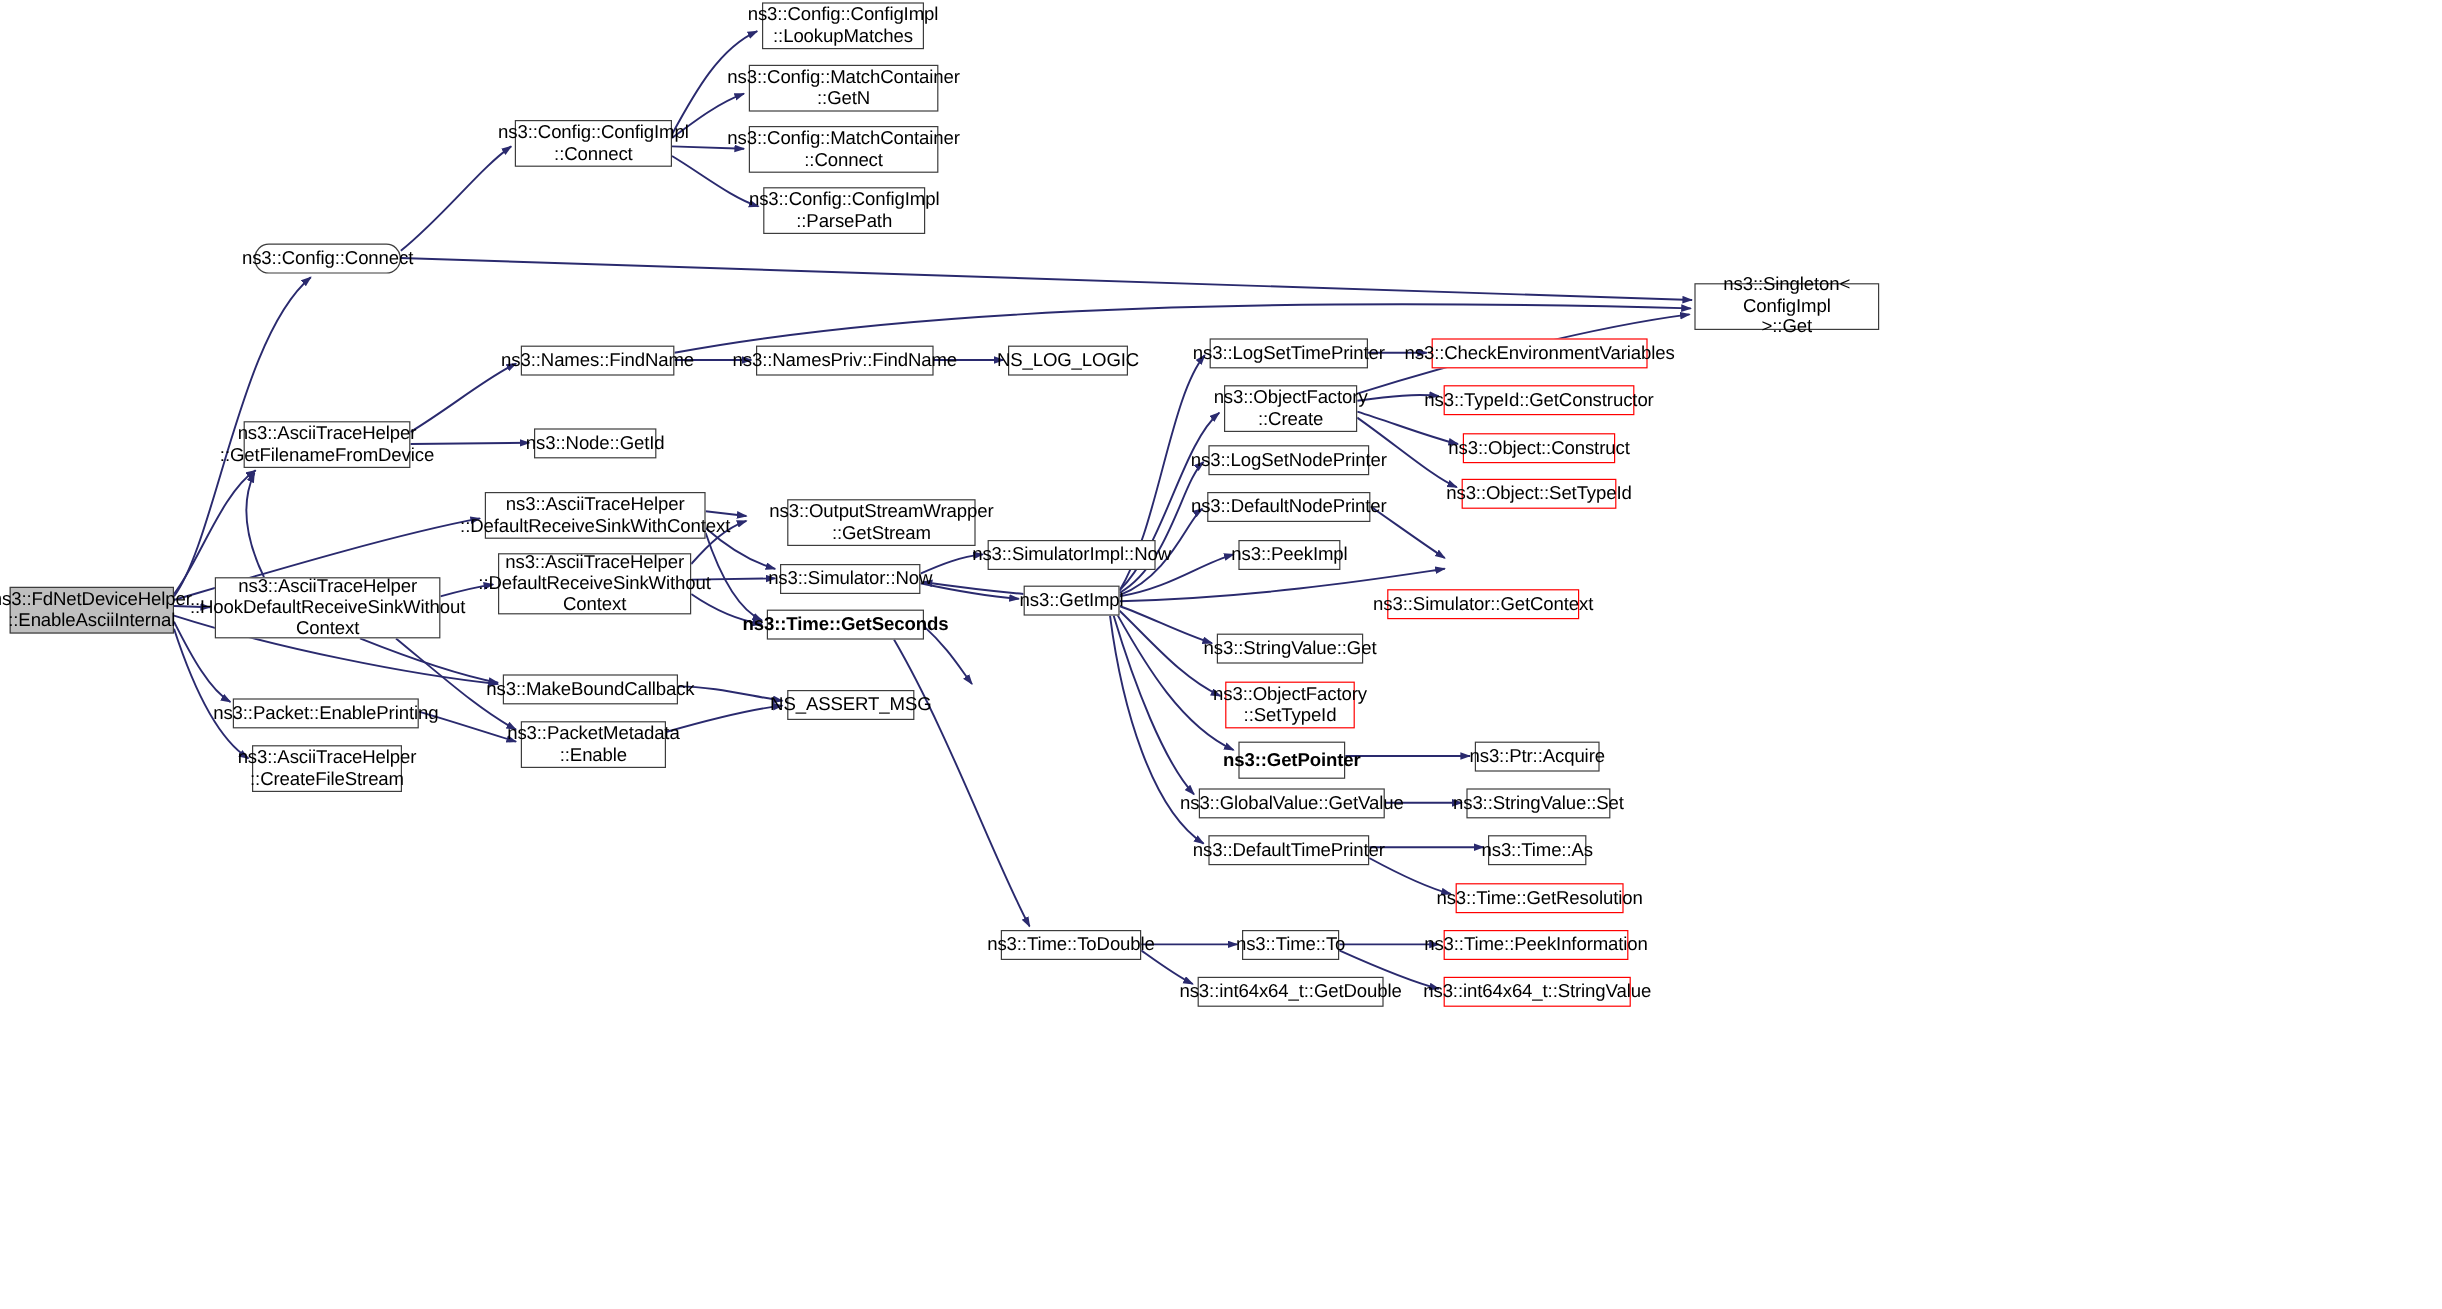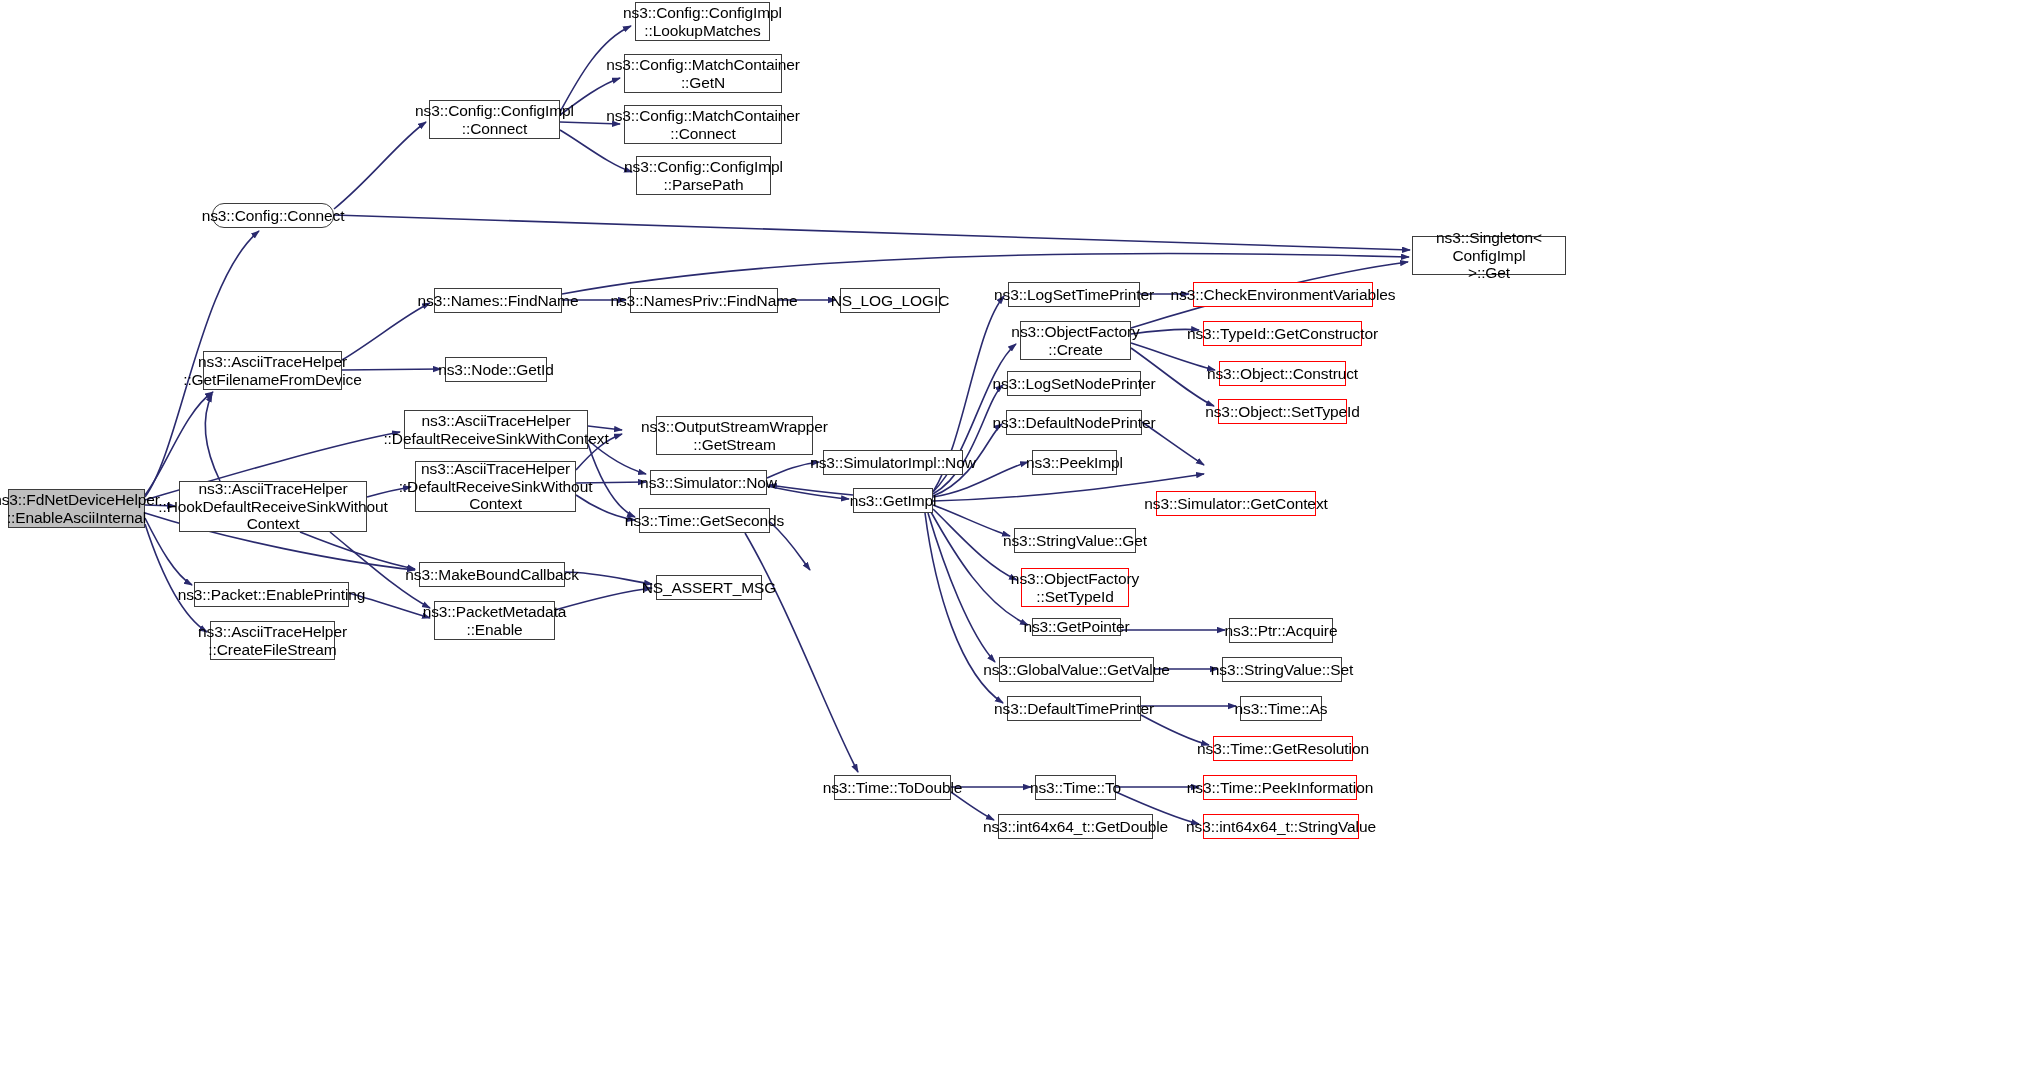--- a/index.html
+++ b/index.html
@@ -147,21 +147,21 @@
 ::DefaultReceiveSinkWithContext</span></div>
       <div class="node" style="left: 415px; top: 461px; width: 161px; height: 51px;"><span>ns3::AsciiTraceHelper
 ::DefaultReceiveSinkWithout
 Context</span></div>
       <div class="node" style="left: 179px; top: 481px; width: 188px; height: 51px;"><span>ns3::AsciiTraceHelper
 ::HookDefaultReceiveSinkWithout
 Context</span></div>
       <div class="node" style="left: 626px; top: 416px; width: 157px; height: 39px; margin-left: 30px;"><span>ns3::OutputStreamWrapper
 ::GetStream</span></div>
       <div class="node" style="left: 650px; top: 470px; width: 117px; height: 25px;"><span>ns3::Simulator::Now</span></div>
-      <div class="node" style="left: 639px; top: 508px; width: 131px; height: 25px;"><span>ns3::Time::GetSeconds</span></div>
+      <div class="node" style="left: 639px; top: 508px; width: 131px; height: 25px; font-weight: bold;"><span>ns3::Time::GetSeconds</span></div>
       <div class="node" style="left: 823px; top: 450px; width: 140px; height: 25px;"><span>ns3::SimulatorImpl::Now</span></div>
       <div class="node" style="left: 853px; top: 488px; width: 80px; height: 25px;"><span>ns3::GetImpl</span></div>
       <div class="node" style="left: 419px; top: 562px; width: 146px; height: 25px;"><span>ns3::MakeBoundCallback</span></div>
       <div class="node" style="left: 656px; top: 575px; width: 106px; height: 25px;"><span>NS_ASSERT_MSG</span></div>
       <div class="node" style="left: 194px; top: 582px; width: 155px; height: 25px;"><span>ns3::Packet::EnablePrinting</span></div>
       <div class="node" style="left: 434px; top: 601px; width: 121px; height: 39px;"><span>ns3::PacketMetadata
 ::Enable</span></div>
       <div class="node" style="left: 210px; top: 621px; width: 125px; height: 39px;"><span>ns3::AsciiTraceHelper
 ::CreateFileStream</span></div>
       <div class="node" style="left: 1008px; top: 282px; width: 132px; height: 25px;"><span>ns3::LogSetTimePrinter</span></div>
@@ -171,21 +171,21 @@
       <div class="node red" style="left: 1203px; top: 321px; width: 159px; height: 25px;"><span>ns3::TypeId::GetConstructor</span></div>
       <div class="node red" style="left: 1219px; top: 361px; width: 127px; height: 25px;"><span>ns3::Object::Construct</span></div>
       <div class="node red" style="left: 1218px; top: 399px; width: 129px; height: 25px;"><span>ns3::Object::SetTypeId</span></div>
       <div class="node" style="left: 1007px; top: 371px; width: 134px; height: 25px;"><span>ns3::LogSetNodePrinter</span></div>
       <div class="node" style="left: 1006px; top: 410px; width: 136px; height: 25px;"><span>ns3::DefaultNodePrinter</span></div>
       <div class="node" style="left: 1032px; top: 450px; width: 85px; height: 25px;"><span>ns3::PeekImpl</span></div>
       <div class="node red" style="left: 1156px; top: 463px; width: 160px; height: 25px; margin-top: 28px;"><span>ns3::Simulator::GetContext</span></div>
       <div class="node" style="left: 1014px; top: 528px; width: 122px; height: 25px;"><span>ns3::StringValue::Get</span></div>
       <div class="node red" style="left: 1021px; top: 568px; width: 108px; height: 39px;"><span>ns3::ObjectFactory
 ::SetTypeId</span></div>
-      <div class="node" style="left: 1032px; top: 618px; width: 89px; height: 18px;"><span>ns3::GetPointer</span></div>
+      <div class="node" style="left: 1032px; top: 618px; width: 89px; height: 31px; font-weight: bold;"><span>ns3::GetPointer</span></div>
       <div class="node" style="left: 1229px; top: 618px; width: 104px; height: 25px;"><span>ns3::Ptr::Acquire</span></div>
       <div class="node" style="left: 999px; top: 657px; width: 155px; height: 25px;"><span>ns3::GlobalValue::GetValue</span></div>
       <div class="node" style="left: 1222px; top: 657px; width: 120px; height: 25px;"><span>ns3::StringValue::Set</span></div>
       <div class="node" style="left: 1007px; top: 696px; width: 134px; height: 25px;"><span>ns3::DefaultTimePrinter</span></div>
       <div class="node" style="left: 1240px; top: 696px; width: 82px; height: 25px;"><span>ns3::Time::As</span></div>
       <div class="node red" style="left: 1213px; top: 736px; width: 140px; height: 25px;"><span>ns3::Time::GetResolution</span></div>
       <div class="node" style="left: 834px; top: 775px; width: 117px; height: 25px;"><span>ns3::Time::ToDouble</span></div>
       <div class="node" style="left: 1035px; top: 775px; width: 81px; height: 25px;"><span>ns3::Time::To</span></div>
       <div class="node red" style="left: 1203px; top: 775px; width: 154px; height: 25px;"><span>ns3::Time::PeekInformation</span></div>
       <div class="node" style="left: 998px; top: 814px; width: 155px; height: 25px;"><span>ns3::int64x64_t::GetDouble</span></div>

